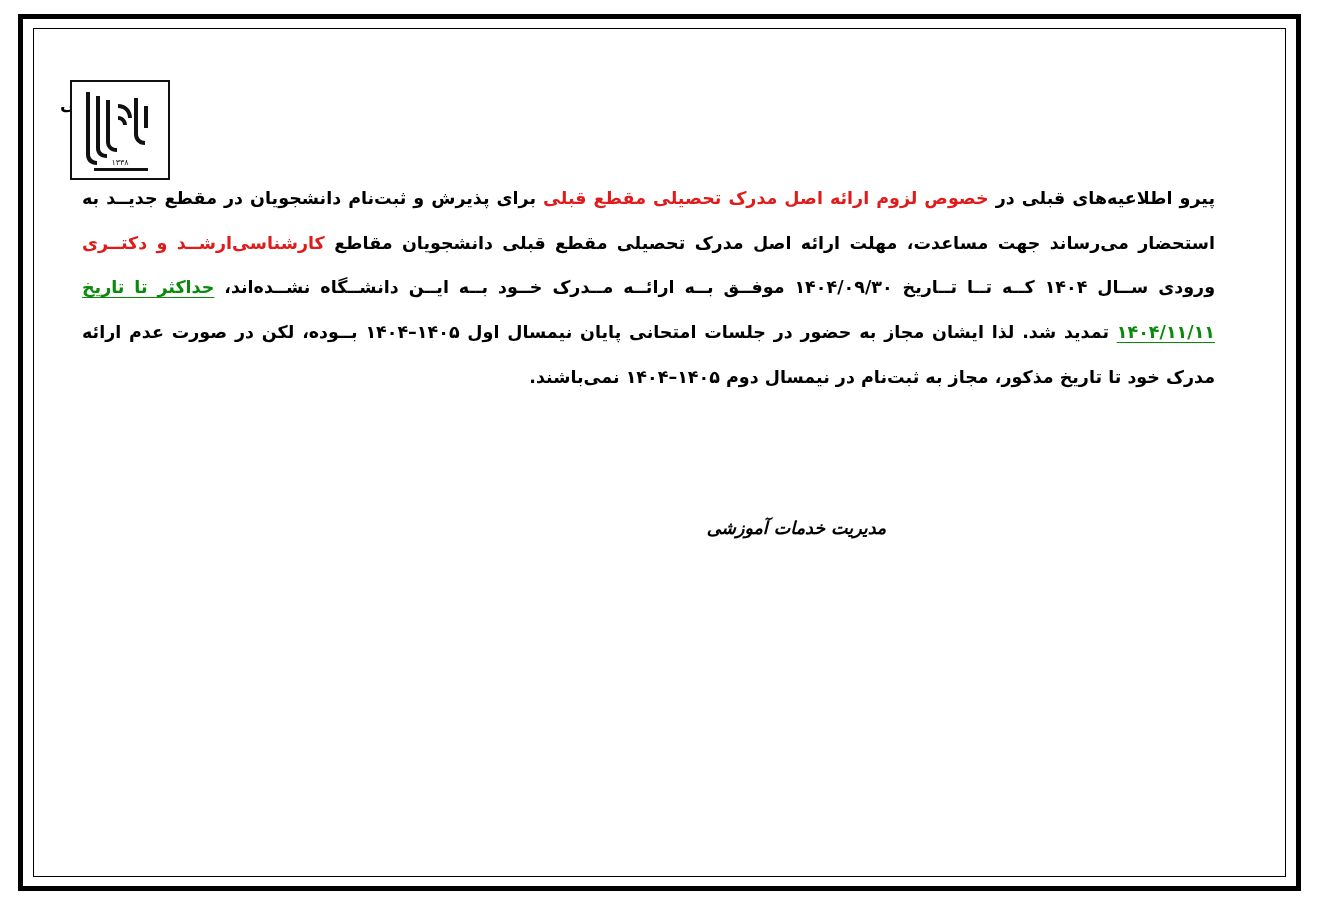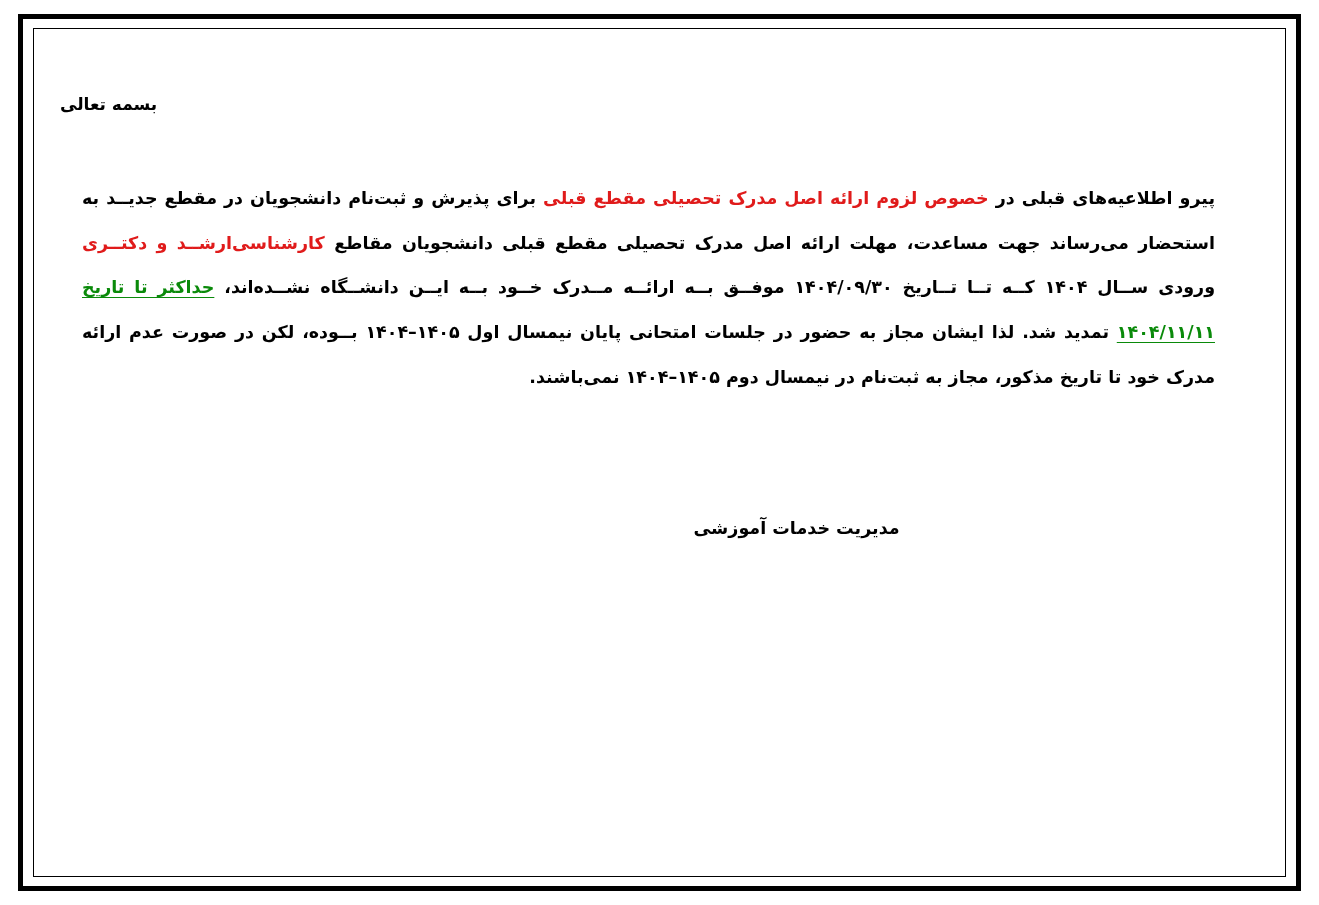--- a/index.html
+++ b/index.html
@@ -116,38 +116,54 @@
   .signature {
     margin-top: 52px;
     text-align: center;
     padding-right: 0;
   }
   .sig-line {
     font-size: 17.5px;
     font-weight: bold;
     line-height: 2.2;
     color: #000000;
+    font-style: italic;
   }
   .sig-wrap {
     display: inline-block;
     text-align: center;
     margin-right: 0;
     transform: translateX(140px);
   }
 </style>
 </head>
 <body>
 
 <div class="page">
 
   <div class="frame-outer"></div>
   <div class="frame-inner"></div>
 
   <div class="content">
 
+    <div class="logo">
+      <svg width="92" height="92" viewBox="0 0 92 92">
+        <g fill="#111111">
+          <path d="M12 8 L16 8 L16 70 C16 74 19 77 23 77 L23 81 C16 81 12 77 12 70 Z"></path>
+          <path d="M22 12 L26 12 L26 64 C26 68 29 70 33 70 L33 74 C26 74 22 70 22 64 Z"></path>
+          <path d="M32 16 L36 16 L36 58 C36 62 39 64 43 64 L43 68 C36 68 32 63 32 58 Z"></path>
+          <path d="M44 20 C52 20 58 26 58 34 L54 34 C54 28 50 24 44 24 Z"></path>
+          <path d="M44 32 C49 32 53 36 53 41 L49 41 C49 38 47 36 44 36 Z"></path>
+          <path d="M60 14 L64 14 L64 50 C64 54 67 57 71 57 L71 61 C64 61 60 56 60 50 Z"></path>
+          <path d="M70 22 L74 22 L74 44 L70 44 Z"></path>
+          <path d="M20 84 L74 84 L74 87 L20 87 Z"></path>
+          <text x="46" y="81" font-size="8" font-family="DejaVu Sans, sans-serif" text-anchor="middle" fill="#111111">۱۳۳۸</text>
+        </g>
+      </svg>
+    </div>
 
     <div class="heading-block">
       <div class="bismillah">بسمه تعالی</div>
     </div>
 
     <div class="body-block">
 
       <p class="para"><span>پیرو اطلاعیه‌های قبلی در </span><span class="red">خصوص لزوم ارائه اصل مدرک تحصیلی مقطع قبلی</span><span> برای پذیرش و ثبت‌نام دانشجویان در مقطع جدیــد</span> <span>به استحضار می‌رساند جهت مساعدت، مهلت ارائه اصل مدرک تحصیلی مقطع قبلی دانشجویان مقاطع </span><span class="red">کارشناسی‌ارشــد و دکتــری</span> <span>ورودی ســال ۱۴۰۴ کــه تــا تــاریخ ۱۴۰۴/۰۹/۳۰ موفــق بــه ارائــه مــدرک خــود بــه ایــن دانشــگاه نشــده‌اند،</span> <span class="green-underline">حداکثر تا تاریخ ۱۴۰۴/۱۱/۱۱</span><span> تمدید شد. لذا ایشان مجاز به حضور در جلسات امتحانی پایان نیمسال اول ۱۴۰۵–۱۴۰۴ بــوده،</span> <span>لکن در صورت عدم ارائه مدرک خود تا تاریخ مذکور، مجاز به ثبت‌نام در نیمسال دوم ۱۴۰۵–۱۴۰۴ نمی‌باشند.</span></p>
 
       <div class="para-spacer"></div>

